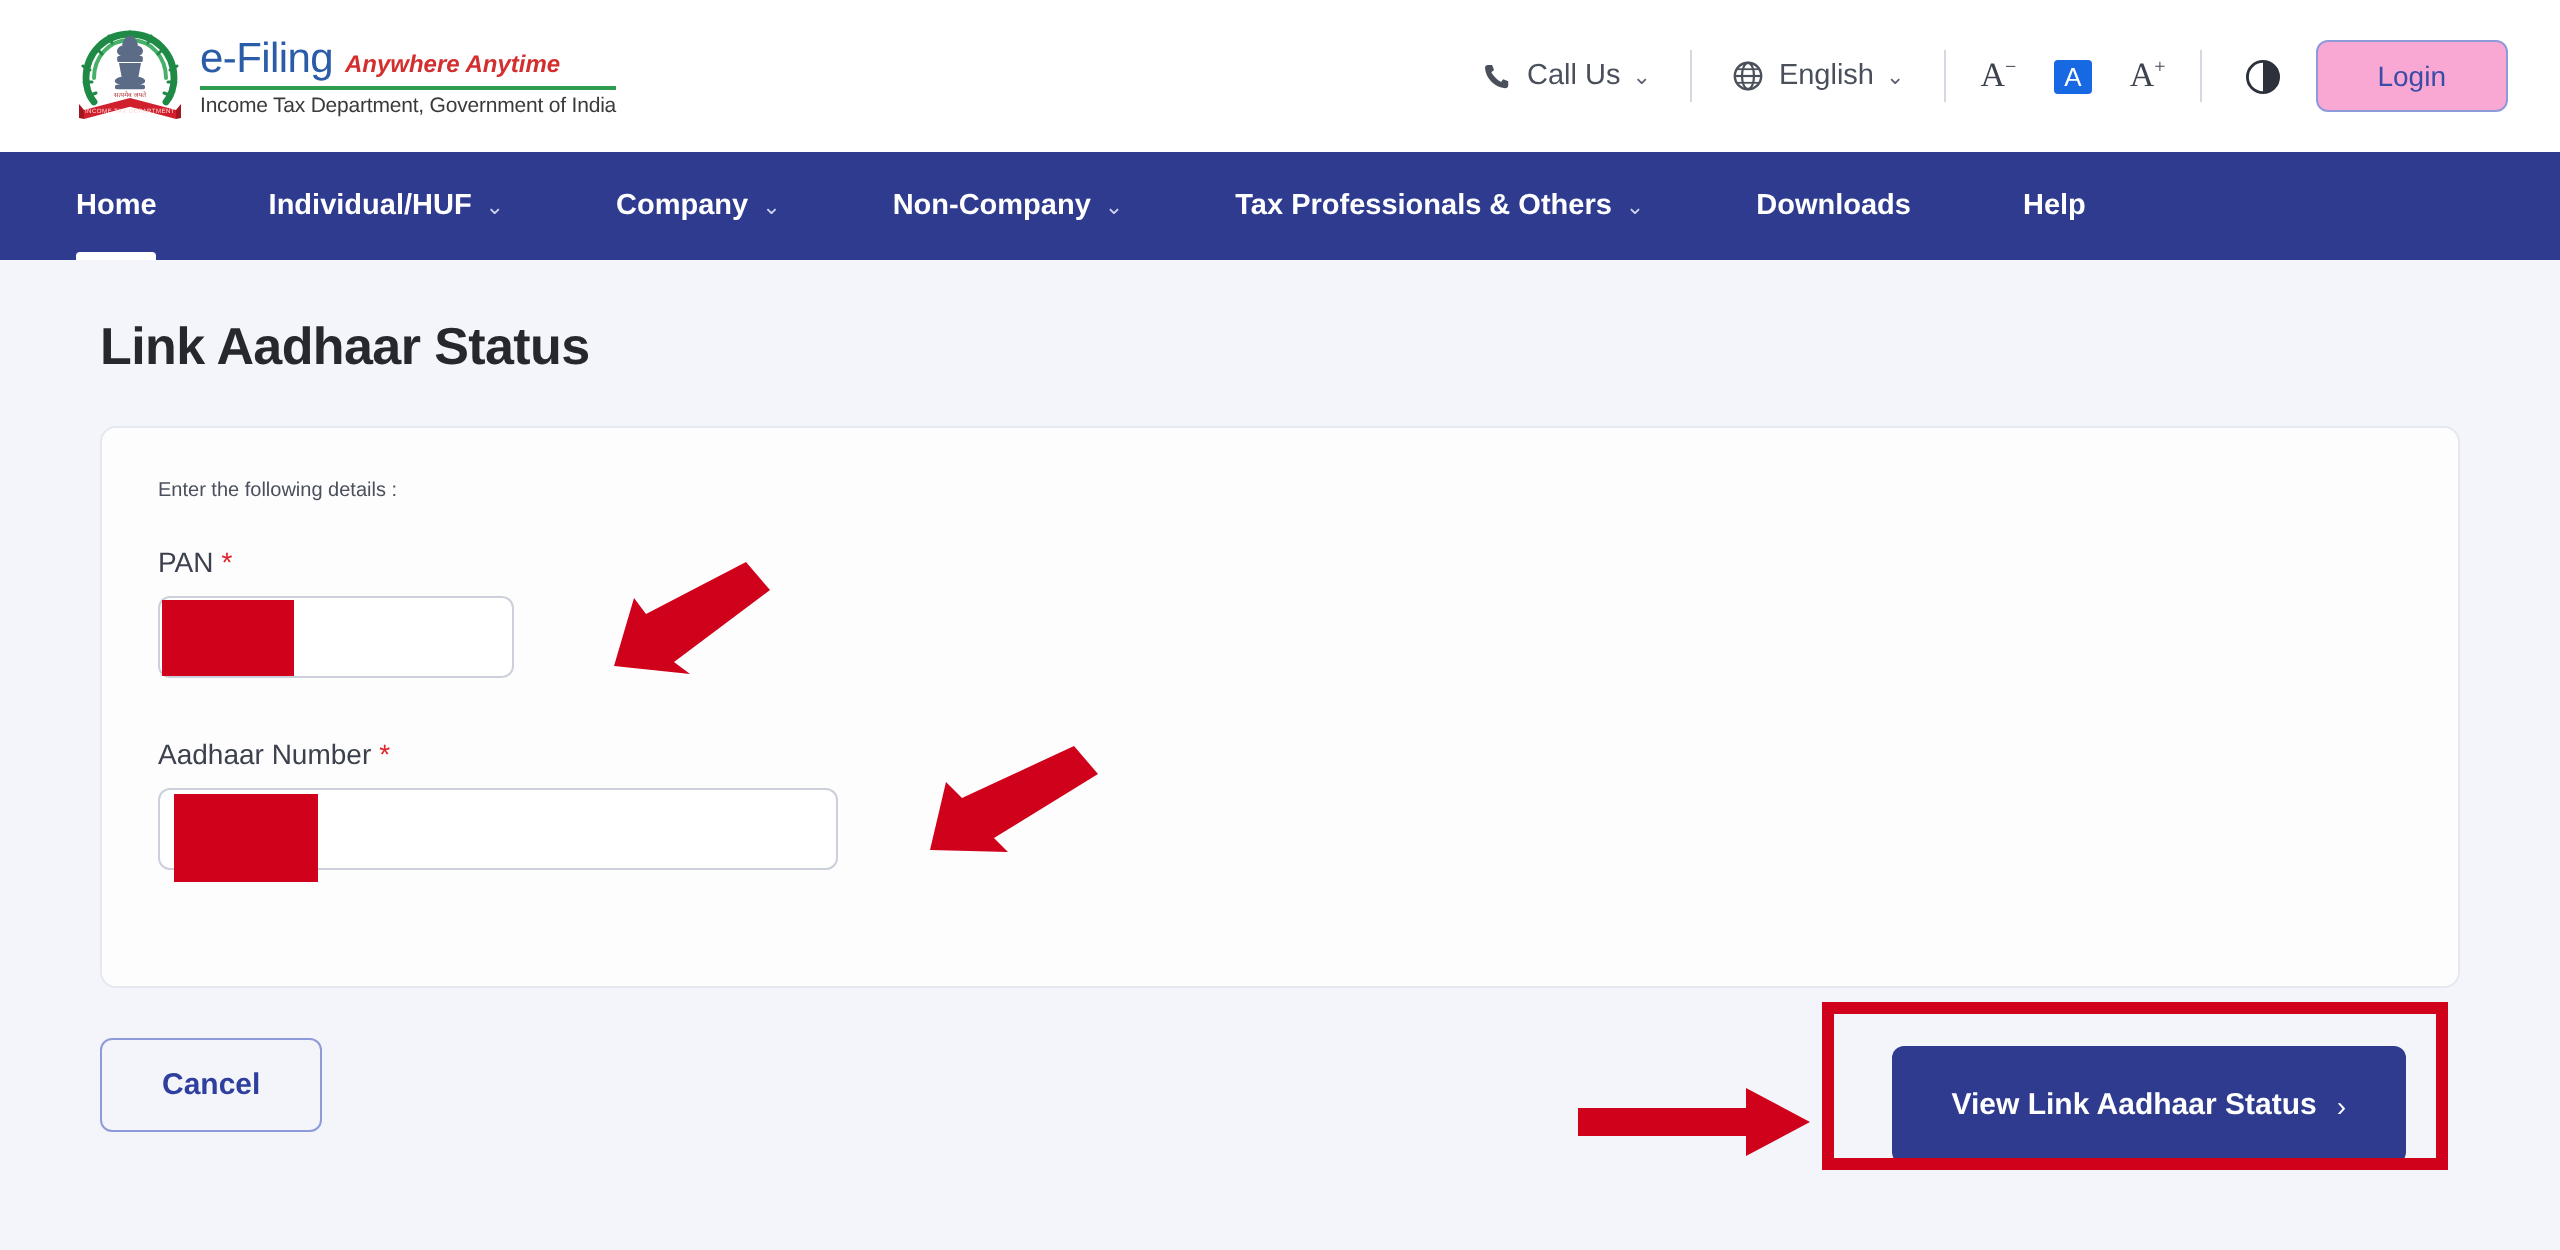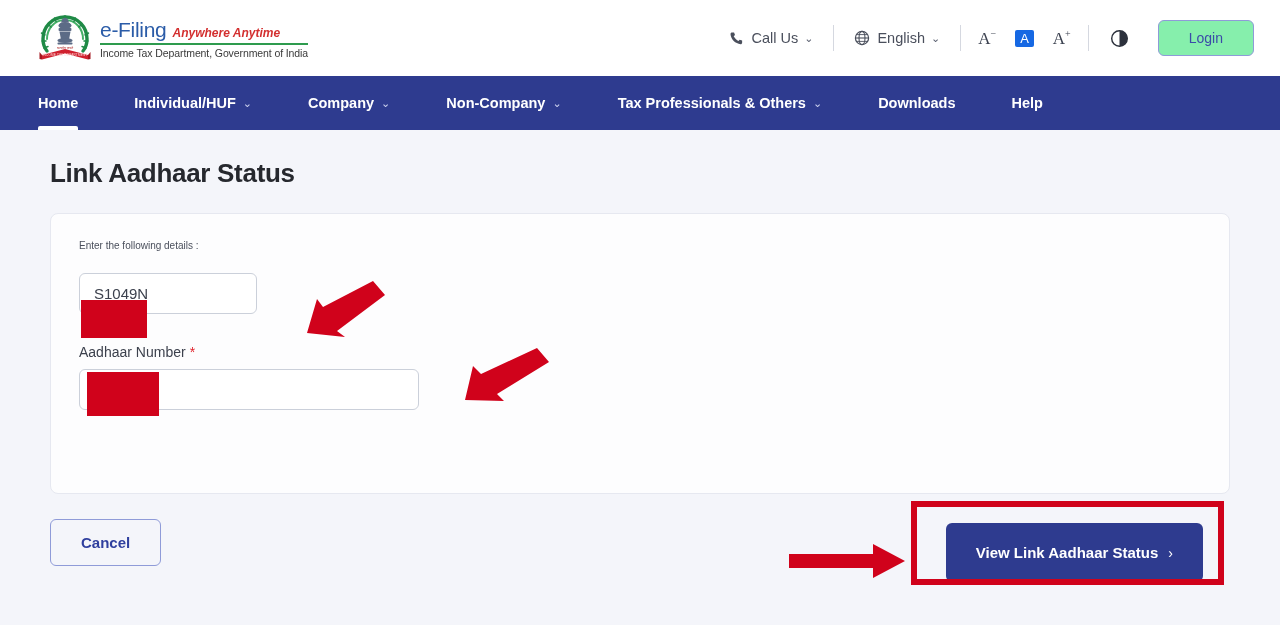--- a/index.html
+++ b/index.html
@@ -63,23 +63,23 @@
   .fontctl sup { font-size: 10px; }
   .fontctl.active {
     background: #1668e3; color: #fff; border-radius: 2px;
     padding: 1px 5px; font-size: 13px; margin: 0 6px;
     font-family: "Liberation Sans", sans-serif;
   }
   .contrast-ic {
     padding: 0 13px; cursor: pointer; display: flex; align-items: center;
   }
   .btn-login {
-    border: 1px solid #8f9bd8; color: #3b4ba8; background: #86efac;
+    border: 1px solid #8f9bd8; color: #3b4ba8; background: #f9a8d4;
     border-radius: 6px; font-size: 14px; padding: 9px 30px;
-    margin-left: 12px; cursor: pointer;
+    margin-left: 0; cursor: pointer;
   }
   .btn-register {
     border: none; color: #fff; background: #2b3590;
     border-radius: 6px; font-size: 14px; font-weight: bold;
     padding: 10px 26px; margin-left: 12px; cursor: pointer;
   }
 
   
   .navbar {
     background: #2e3b8f;
@@ -299,20 +299,23 @@
 
 <div class="page">
 
   <h1 class="page-title">Link Aadhaar Status</h1>
 
   <div class="card">
 
     <div class="card-intro">Enter the following details :</div>
 
     <div class="field-group">
+      <div class="field-label">
+        <span>PAN</span><span class="req">*</span>
+      </div>
       <input id="pan-input" class="txt-input" type="text" value="S1049N" style="">
       
       <div class="redact" style="left:2px; top:27px; width:66px; height:38px;"></div>
       
       <svg class="annot" style="left:198px; top:2px; width:110px; height:66px;" viewBox="0 0 110 66">
         <path d="M96 6 L108 20 L60 56 L68 62 L30 58 L40 24 L46 32 Z" fill="#d0021b"></path>
       </svg>
     </div>
 
     <div class="field-group">

